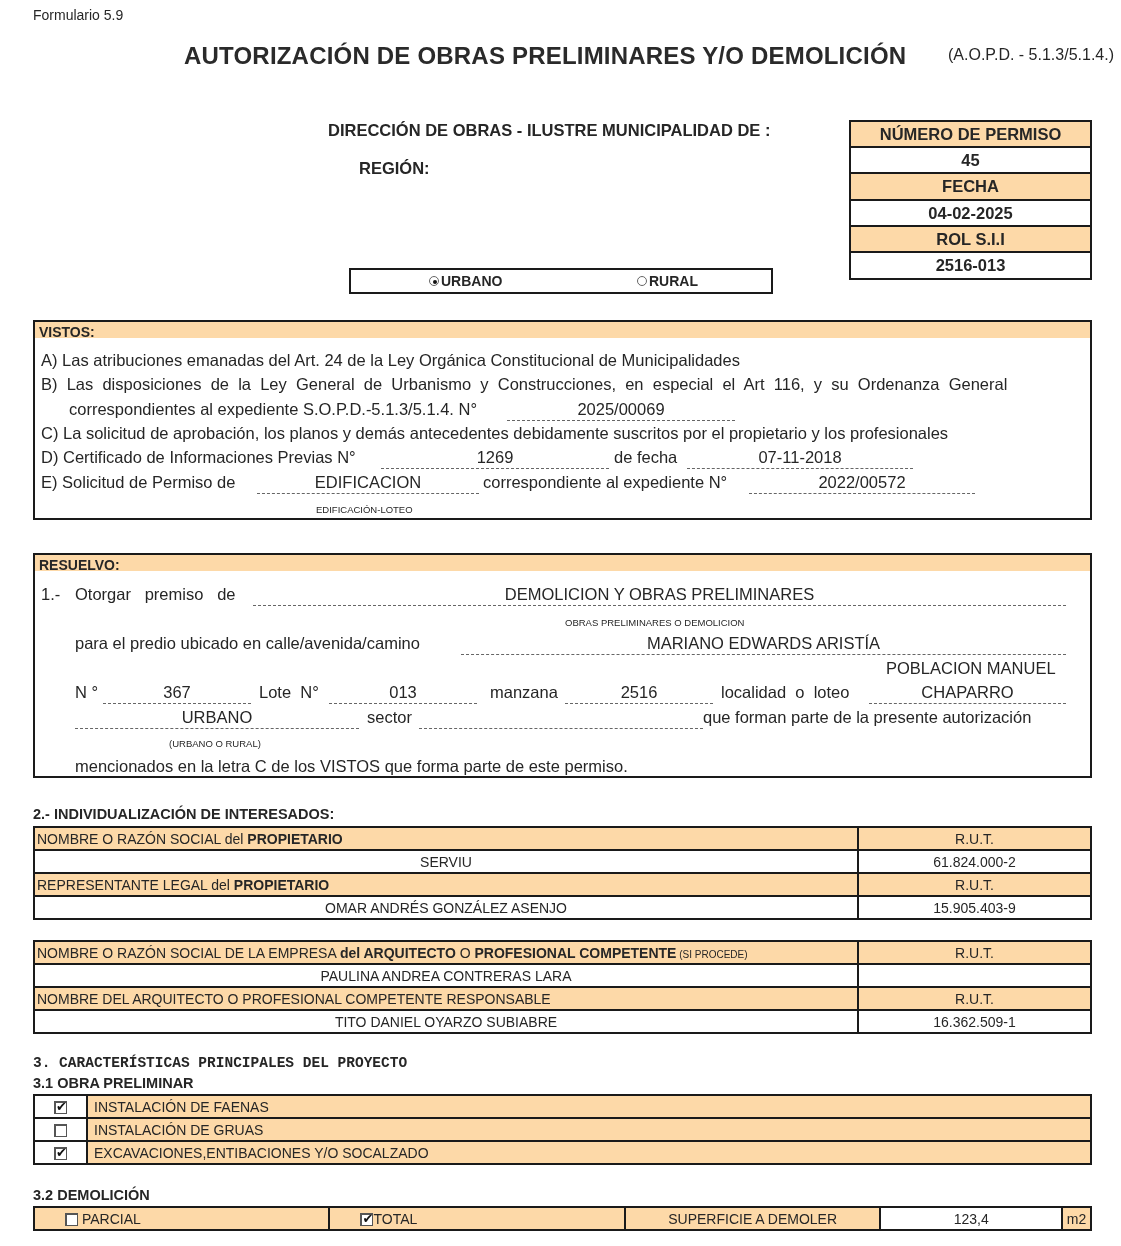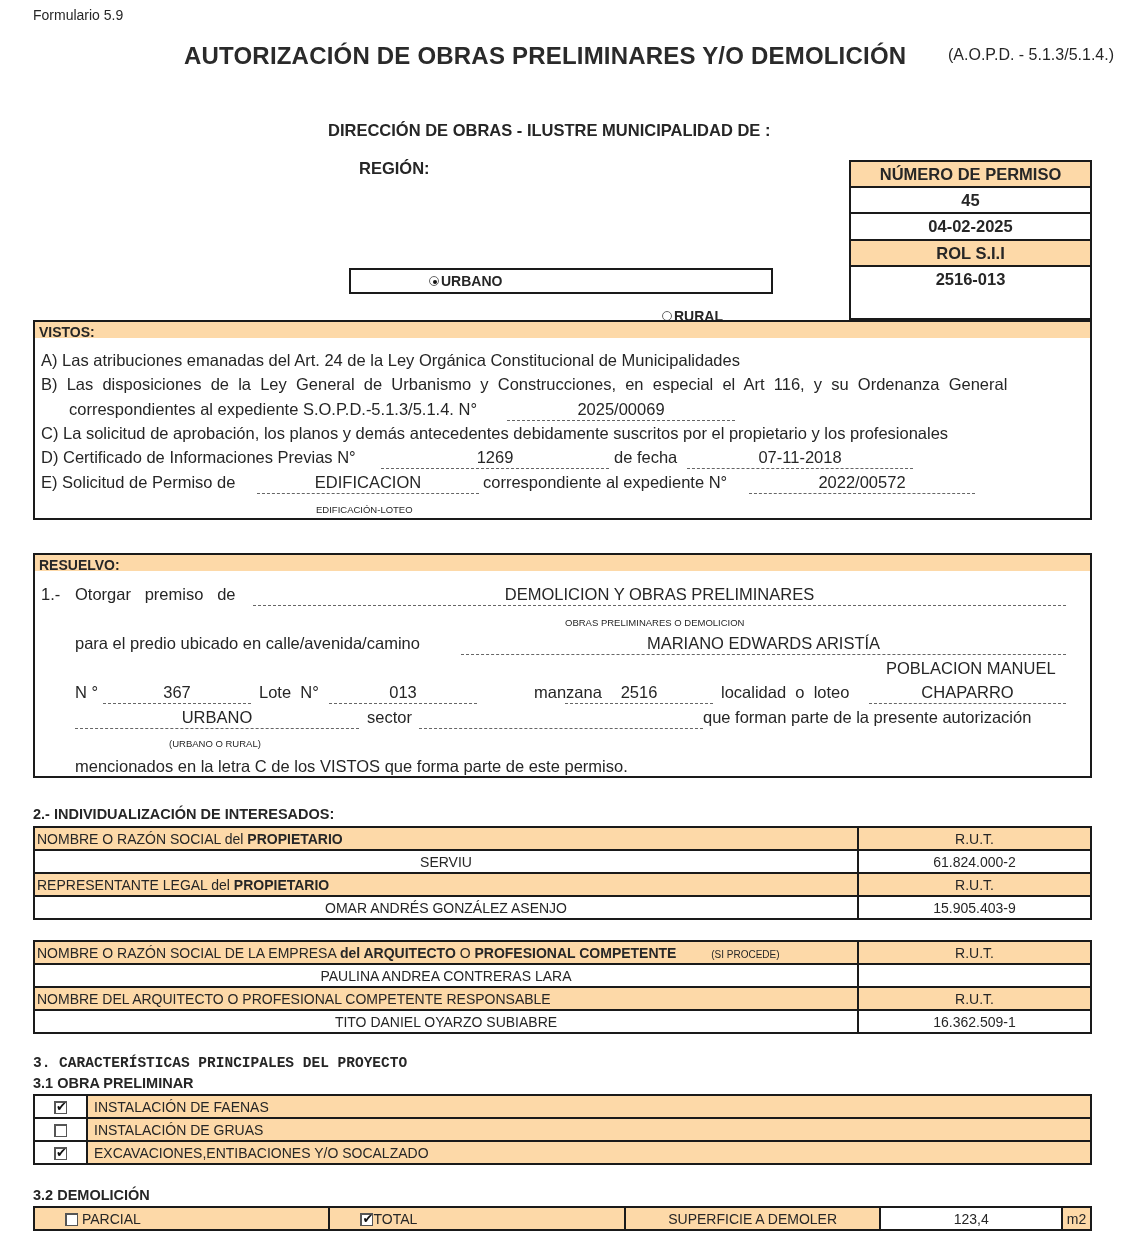--- a/index.html
+++ b/index.html
@@ -13,69 +13,70 @@
   #title-code { left: 948px; top: 46px; font-size: 16px; }
 
   #dir { left: 328px; top: 121px; font-size: 16.5px; font-weight: bold; }
   #region { left: 359px; top: 159px; font-size: 16.5px; font-weight: bold; }
 
   #zone-box { left: 349px; top: 268px; width: 424px; height: 26px; border: 2px solid #1a1a1a; }
   .radio { position: absolute; top: 3px; font-size: 14px; font-weight: bold; display: flex; align-items: center; }
   .radio-dot { width: 10px; height: 10px; border-radius: 50%; border: 1px solid #666; margin-right: 2px; position: relative; background:#fff; }
   .radio-dot.on::after { content: ""; position: absolute; left: 2.5px; top: 2.5px; width: 4px; height: 4px; border-radius: 50%; background: #111; }
 
-  #permit { left: 849px; top: 120px; width: 243px; height: 160px; border: 2px solid #1a1a1a; margin-top: 40px; }
+  #permit { left: 849px; top: 120px; width: 243px; height: 160px; border: 2px solid #1a1a1a; }
   #permit .row { height: 26.2px; line-height: 24px; text-align: center; font-weight: bold; font-size: 16.5px; border-bottom: 2px solid #1a1a1a; }
   #permit .row:last-child { border-bottom: none; }
 
   .section { border: 2px solid #1a1a1a; left: 33px; width: 1059px; }
   .sec-head { height: 16px; line-height: 21px; font-size: 14px; font-weight: bold; padding-left: 4px; background: #fdd9a8; }
   .line { position: absolute; font-size: 16.5px; white-space: nowrap; }
   .fill { position: absolute; border-bottom: 1.5px dashed #666; text-align: center; font-size: 16.5px; white-space: nowrap; height: 22px; line-height: 20px; }
   .small { position: absolute; font-size: 9.5px; white-space: nowrap; }
 
   #vistos { top: 320px; height: 200px; }
   #resuelvo { top: 553px; height: 225px; }
 
   .hdr2 { position: absolute; left: 33px; font-size: 14.5px; font-weight: bold; }
 
   table.grid { position: absolute; left: 33px; width: 1059px; border-collapse: collapse; font-size: 14px; }
   table.grid td { border: 2px solid #1a1a1a; height: 23px; padding: 0 2px; }
   table.grid td.c { text-align: center; }
   table.grid td.rut { width: 233px; text-align: center; }
-  .note { font-size: 10px; margin-left: 32px; }
+  .note { font-size: 10px; }
 
   .chk { display: inline-block; width: 13px; height: 13px; border: 1px solid #555; background: #fff; position: relative; vertical-align: middle; border-left-width: 2px; border-top-width: 2px; }
   .chk.on::after { content: "\2714"; position: absolute; left: 0px; top: -4px; font-size: 13px; color: #111; }
   table.grid td.cb { width: 53px; text-align: center; background: #fff; }
 </style>
 </head>
 <body>
 
 <div id="form-num" class="abs">Formulario 5.9</div>
 <div id="title" class="abs">AUTORIZACIÓN DE OBRAS PRELIMINARES Y/O DEMOLICIÓN</div>
 <div id="title-code" class="abs">(A.O.P.D. - 5.1.3/5.1.4.)</div>
 
 <div id="dir" class="abs">DIRECCIÓN DE OBRAS - ILUSTRE MUNICIPALIDAD DE :</div>
 <div id="region" class="abs">REGIÓN:</div>
 
 <div id="zone-box" class="abs">
   <div class="radio" style="left:78px;">
     <span class="radio-dot on"></span>
     <span>URBANO</span>
   </div>
-  <div class="radio" style="left:311px;margin-top:35px;">
+  <div class="radio" style="left:286px;">
     <span class="radio-dot"></span>
     <span>RURAL</span>
   </div>
 </div>
 
 <div id="permit" class="abs">
   <div class="row peach">NÚMERO DE PERMISO</div>
   <div class="row">45</div>
+  <div class="row peach">FECHA</div>
   <div class="row">04-02-2025</div>
   <div class="row peach">ROL S.I.I</div>
   <div class="row">2516-013</div>
 </div>
 
 <div id="vistos" class="abs section">
   <div class="sec-head">VISTOS:</div>
   <div class="line" style="left:6px; top:29px;">A)  Las atribuciones emanadas del Art. 24 de la Ley Orgánica Constitucional de Municipalidades</div>
   <div class="line" style="left:6px; top:53px; width:1032px; white-space:pre;">B)  Las  disposiciones  de  la  Ley  General  de  Urbanismo  y  Construcciones,  en  especial  el  Art  116,  y  su  Ordenanza  General</div>
   <div class="line" style="left:34px; top:78px;">correspondientes al expediente S.O.P.D.-5.1.3/5.1.4. N°</div>
@@ -98,21 +99,21 @@
   <div class="line" style="left:40px; top:30px; white-space:pre;">Otorgar   premiso   de</div>
   <div class="fill" style="left:218px; top:29px; width:813px;">DEMOLICION Y OBRAS PRELIMINARES</div>
   <div class="small" style="left:530px; top:62px;">OBRAS PRELIMINARES O DEMOLICION</div>
   <div class="line" style="left:40px; top:79px;">para el predio ubicado en calle/avenida/camino</div>
   <div class="fill" style="left:426px; top:78px; width:605px;">MARIANO EDWARDS ARISTÍA</div>
   <div class="line" style="left:851px; top:104px;">POBLACION MANUEL</div>
   <div class="line" style="left:40px; top:128px;">N °</div>
   <div class="fill" style="left:68px; top:127px; width:148px;">367</div>
   <div class="line" style="left:224px; top:128px; white-space:pre;">Lote  N°</div>
   <div class="fill" style="left:294px; top:127px; width:148px;">013</div>
-  <div class="line" style="left:455px; top:128px;margin-left:44px;">manzana</div>
+  <div class="line" style="left:455px; top:128px;">manzana</div>
   <div class="fill" style="left:530px; top:127px; width:148px;">2516</div>
   <div class="line" style="left:686px; top:128px; white-space:pre;">localidad  o  loteo</div>
   <div class="fill" style="left:834px; top:127px; width:197px;">CHAPARRO</div>
   <div class="fill" style="left:40px; top:152px; width:284px;">URBANO</div>
   <div class="line" style="left:332px; top:153px;">sector</div>
   <div class="fill" style="left:384px; top:152px; width:284px;"></div>
   <div class="line" style="left:668px; top:153px;">que forman parte de la presente autorización</div>
   <div class="small" style="left:134px; top:183px;">(URBANO O RURAL)</div>
   <div class="line" style="left:40px; top:202px;">mencionados en la letra C de los VISTOS que forma parte de este permiso.</div>
 </div>

